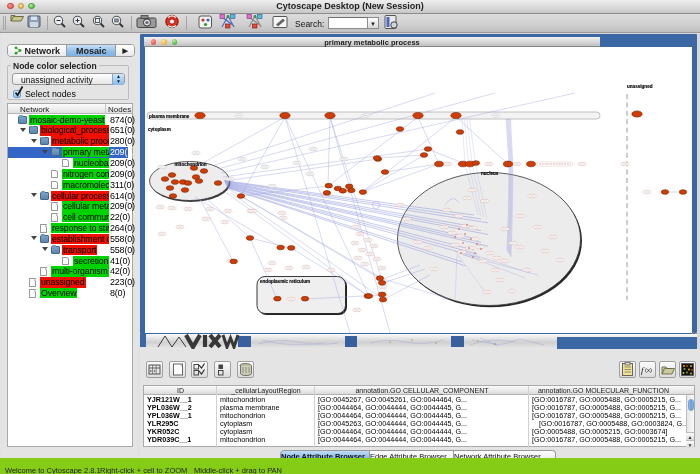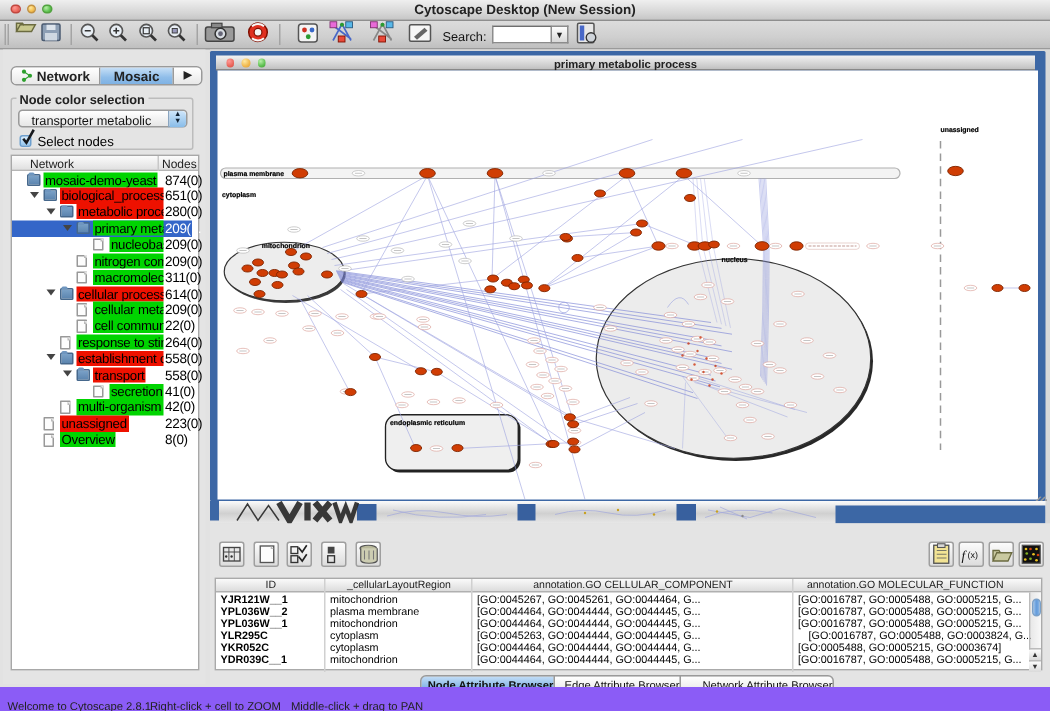--- a/index.html
+++ b/index.html
@@ -69,28 +69,28 @@
 .arrow { position:absolute; top:2.6px; width:0; height:0;
   border-left:3.2px solid transparent; border-right:3.2px solid transparent; border-top:4.5px solid #444; }
 .ficon { position:absolute; top:1.2px; width:9px; height:8px; }
 .folder { background:linear-gradient(#7ba2c8,#5c85af); border:0.5px solid #46688c; border-radius:1px; }
 .folder:before { content:""; position:absolute; left:0px; top:-1.5px; width:4px; height:2px;
   background:#6f96bf; border-radius:1px 1px 0 0; }
 .file { background:#fdfdfd; border:0.5px solid #999; width:7px; height:8.5px; border-radius:0.5px; }
 .file:before { content:""; position:absolute; right:-0.5px; top:-0.5px; border-style:solid; border-width:0 2.5px 2.5px 0; border-color:#e4e4e4 #e4e4e4 #bbb #bbb; }
 
 
-#statusbar { left:0px; top:458px; width:700px; height:16px; background:#8b5cf6; font-size:7.5px; color:#222; }
+#statusbar { left:0px; top:458px; width:700px; height:16px; background:#84cc16; font-size:7.5px; color:#222; }
 #statusbar span { position:absolute; top:8px; }
 
 
 #mdi { left:140px; top:33px; width:560px; height:316px; background:#d8d8d8; }
 #innerwin { left:140px; top:34px; width:557px; height:300px;
   background:#3c67a5; border-radius:1px; }
-#iwtitle { position:absolute; left:4px; top:3px; width:546px; height:9.5px;
+#iwtitle { position:absolute; left:4px; top:3px; width:456px; height:9.5px;
   background:linear-gradient(#f2f2f2,#cbcbcb 80%,#c0c0c0); border-bottom:1px solid #888;text-decoration:underline; }
 #iwtitle .t { position:absolute; left:0; right:0; top:0.5px; text-align:center; font-size:7.5px; font-weight:bold; color:#222; }
 .ilight { position:absolute; top:2px; width:5.5px; height:5.5px; border-radius:50%; }
 #il1 { left:6.5px; background:radial-gradient(circle at 35% 30%, #ff9a96, #e9655a 60%, #cf4d45);}
 #il2 { left:17px; background:radial-gradient(circle at 35% 30%, #ffe9a0, #f0b64a 60%, #d9a13d);}
 #il3 { left:27.5px; background:radial-gradient(circle at 35% 30%, #b8f0a8, #5dbf50 60%, #47a039);}
 #canvas { position:absolute; left:5px; top:13px; width:547px; height:286px; background:#ffffff; }
 
 
 #strip { left:140px; top:334px; width:557px; height:15px;
@@ -109,21 +109,21 @@
 #dthead div { position:absolute; top:0.5px; text-align:center; }
 .drow { position:absolute; left:0; width:534px; height:8px; font-size:7.2px; color:#000; white-space:nowrap; }
 .drow b { font-weight:bold; }
 .drow div { position:absolute; top:-0.5px; }
 .vline { position:absolute; top:0; width:1px; height:62px; background:#d0d0d0; }
 #dscroll { position:absolute; left:542px; top:9px; width:8px; height:52px; background:linear-gradient(90deg,#e8e8e8,#f8f8f8); border-left:1px solid #bbb; }
 #dthumb { position:absolute; left:0.5px; top:4px; width:6.5px; height:12px; border-radius:3px;
   background:linear-gradient(90deg,#9fc6ef,#5e97d8 50%,#8ab8e8); border:0.5px solid #7aa0c8;}
 .sbtn { position:absolute; left:0px; width:8px; height:7.5px; background:linear-gradient(#fcfcfc,#dadada); border-top:1px solid #bbb; font-size:5px; color:#333; text-align:center; line-height:8px; }
 
-.btab { position:absolute; top:450px; height:13px; font-size:7.5px; color:#111; text-align:right;
+.btab { position:absolute; top:450px; height:13px; font-size:7.5px; color:#111; text-align:left;
   line-height:12.5px; background:linear-gradient(#ffffff,#e6e6e6); border:1px solid #9a9a9a; white-space:nowrap; }
 #btab1 { left:280px; width:90px; background:linear-gradient(#c3ddf6,#8abae8 60%,#7db1e4); border-radius:4px 0 0 4px; font-weight:bold;}
 #btab2 { left:370px; width:84px; border-left:none; }
 #btab3 { left:454px; width:102px; border-left:none; border-radius:0 4px 4px 0; }
 </style>
 </head>
 <body>
 <div id="app">
   <div id="titlebar" class="abs">
     <div class="light" id="l1"></div>
@@ -194,21 +194,21 @@
           <circle cx="6" cy="4.5" r="1.4" fill="#2da02d"></circle>
           <circle cx="2" cy="7.2" r="1.4" fill="#2da02d"></circle>
           <path d="M2 1.8 L6 4.5 L2 7.2" stroke="#2da02d" stroke-width="0.7" fill="none"></path>
         </svg> Network</div>
     <div class="seg" id="seg2">Mosaic</div>
     <div class="seg" id="seg3">▶</div>
   </div>
   <div id="grouplab" class="abs">Node color selection</div>
   <div id="groupbox" class="abs"></div>
   <div id="dropdown" class="abs">
-      <span class="t">transporter metabolic</span>
+      <span class="t">unassigned activity</span>
     <div id="spinner">▲<br>▼</div>
     </div>
   <div id="checkbox" class="abs"></div>
   <svg class="abs" style="left:13.5px;top:85px;z-index:4" width="10" height="12" viewBox="0 0 10 12">
       <path d="M1.5 7.5 L3.6 10.2 L8.5 1.5" fill="none" stroke="#16181c" stroke-width="1.7"></path>
     </svg>
   <div id="checklab" class="abs">Select nodes</div>
   <div id="treebox" class="abs">
     <div id="treehead">
         <span class="c1">Network</span>

